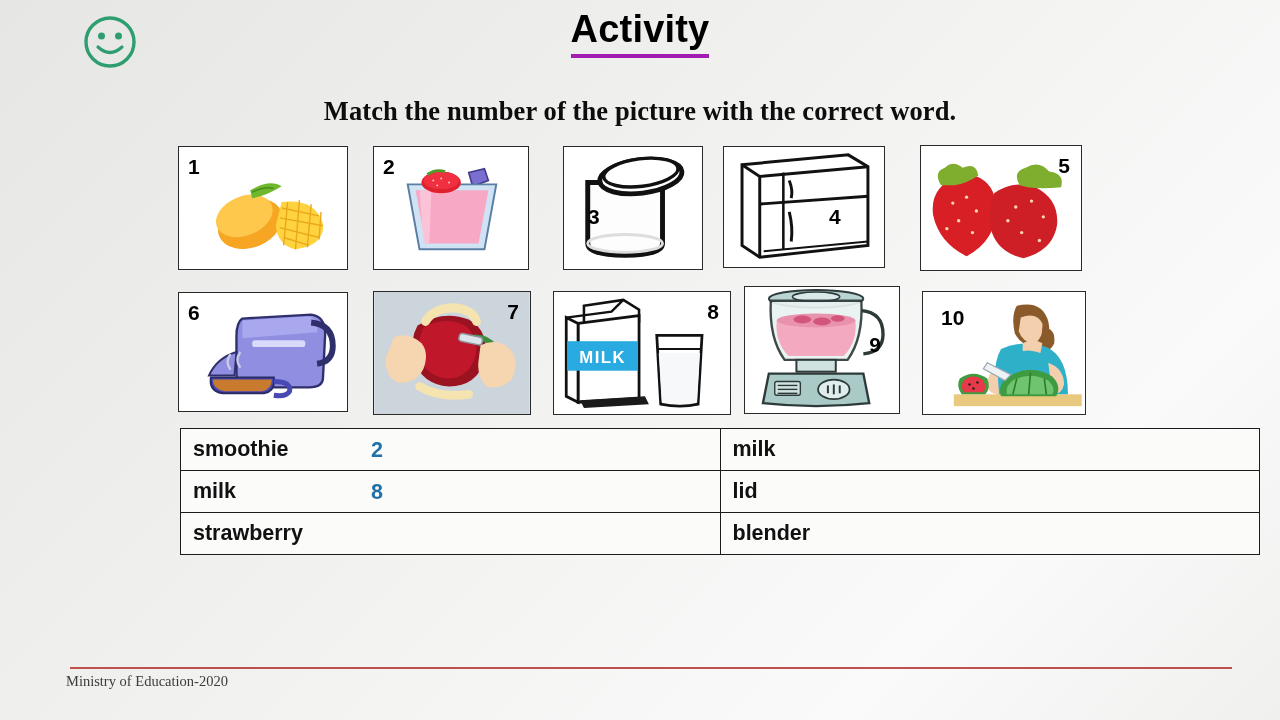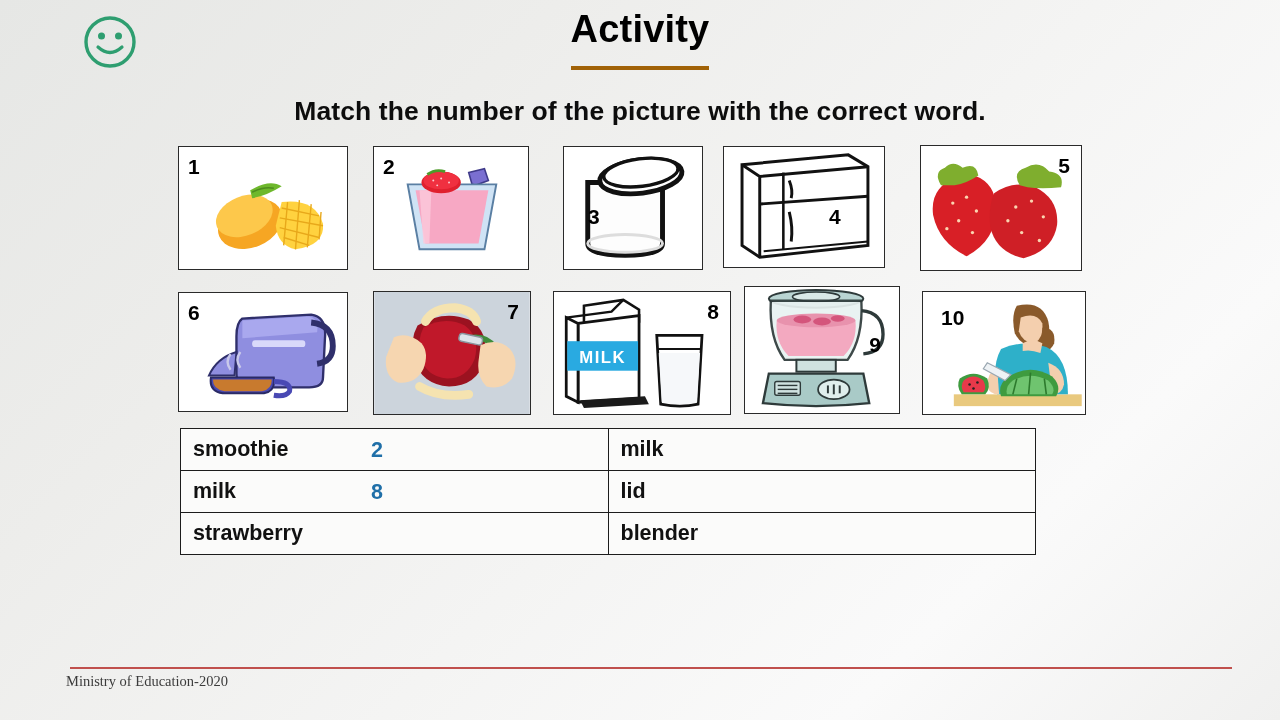--- a/index.html
+++ b/index.html
@@ -31,29 +31,30 @@
 
   
   #page-title {
     position: absolute; left: 0; top: 8px; width: 1280px;
     text-align: center;
     font-size: 38px;
     font-weight: bold;
     color: #000;
     letter-spacing: .2px;
   }
-  #page-title u { text-decoration: none; border-bottom: 4px solid #a16207; padding-bottom: 16px; }
+  #page-title u { text-decoration: none; border-bottom: 4px solid #a21caf; padding-bottom: 4px; }
 
   #instruction {
     position: absolute; left: 0; top: 96px; width: 1280px;
     text-align: center;
     font-size: 26.5px;
     font-weight: bold;
     color: #0d0d0d;
     letter-spacing: .1px;
+    font-family: Liberation Serif, serif;
   }
 
   
   .tile {
     position: absolute;
     background: #ffffff;
     border: 1px solid #2a2a2a;
     overflow: hidden;
   }
   .tile .num {
@@ -66,21 +67,21 @@
   }
   .tile .num.tl { left: 9px; top: 8px; }
   .tile .num.tr { right: 11px; top: 8px; }
   .tile .num.mr { right: 13px; top: 42%; }
   .tile .num.ml { left: 13px; top: 34%; }
   .tile svg { position: absolute; left: 0; top: 0; width: 100%; height: 100%; }
 
   
   #answer-table {
     position: absolute; left: 180px; top: 428px;
-    width: 856px;
+    width: 1080px;
     border-collapse: collapse;
     table-layout: fixed;
     background: #fbfbfa;
   }
   #answer-table td {
     border: 1.6px solid #1c1c1c;
     height: 42px;
     padding: 0 0 0 12px;
     font-size: 21.5px;
     font-weight: bold;

